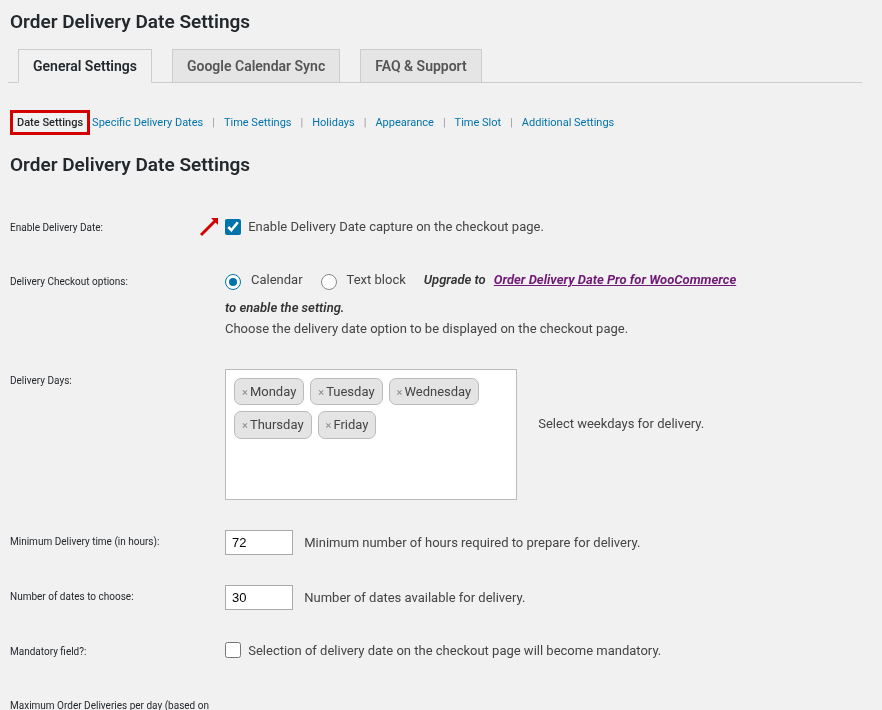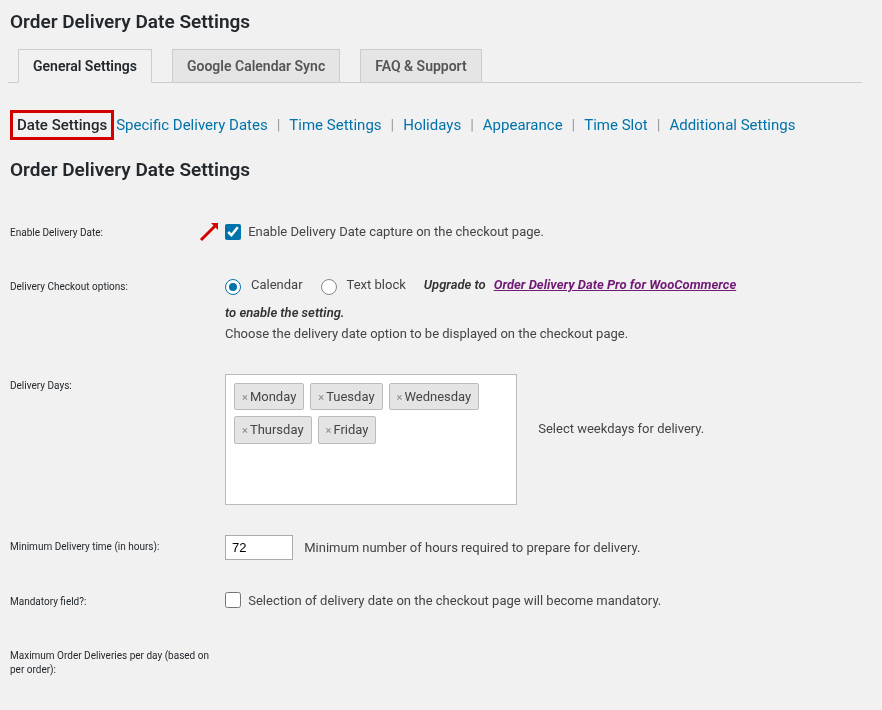--- a/index.html
+++ b/index.html
@@ -61,21 +61,21 @@
       color: #23282d;
     }
 
     
     .sub-tabs {
       display: flex;
       align-items: center;
       flex-wrap: wrap;
       gap: 0;
       margin: 28px 0 0 2px;
-      font-size: 15px;
+      font-size: 11px;
     }
     .sub-tabs a {
       color: #0073aa;
       text-decoration: none;
       cursor: pointer;
       padding: 0 2px;
     }
     .sub-sep {
       color: #999;
       margin: 0 7px;
@@ -180,21 +180,21 @@
       display: flex;
       flex-wrap: wrap;
       gap: 6px;
     }
     .tag {
       background: #e4e4e4;
       border: 1px solid #bbb;
       color: #444;
       padding: 3px 7px;
       font-size: 13px;
-      border-radius: 2px;
+      border-radius: 7px;
       cursor: default;
     }
     .tag .x {
       color: #888;
       margin-right: 2px;
       cursor: pointer;
       font-size: 11px;
     }
     .tag-right-text {
       display: inline-block;
@@ -299,20 +299,27 @@
   </tr>
 
   <tr>
     <th>Minimum Delivery time (in hours):</th>
     <td>
       <input type="text" class="num" value="72" style="">
       <span>Minimum number of hours required to prepare for delivery.</span>
     </td>
   </tr>
 
+  <tr>
+    <th>Number of dates to choose:</th>
+    <td>
+      <input type="text" class="num" value="30" style="">
+      <span>Number of dates available for delivery.</span>
+    </td>
+  </tr>
 
   <tr>
     <th>Mandatory field?:</th>
     <td>
       <input type="checkbox" style="">
       <span class="cb-label">Selection of delivery date on the checkout page will become mandatory.</span>
     </td>
   </tr>
 
   <tr>

